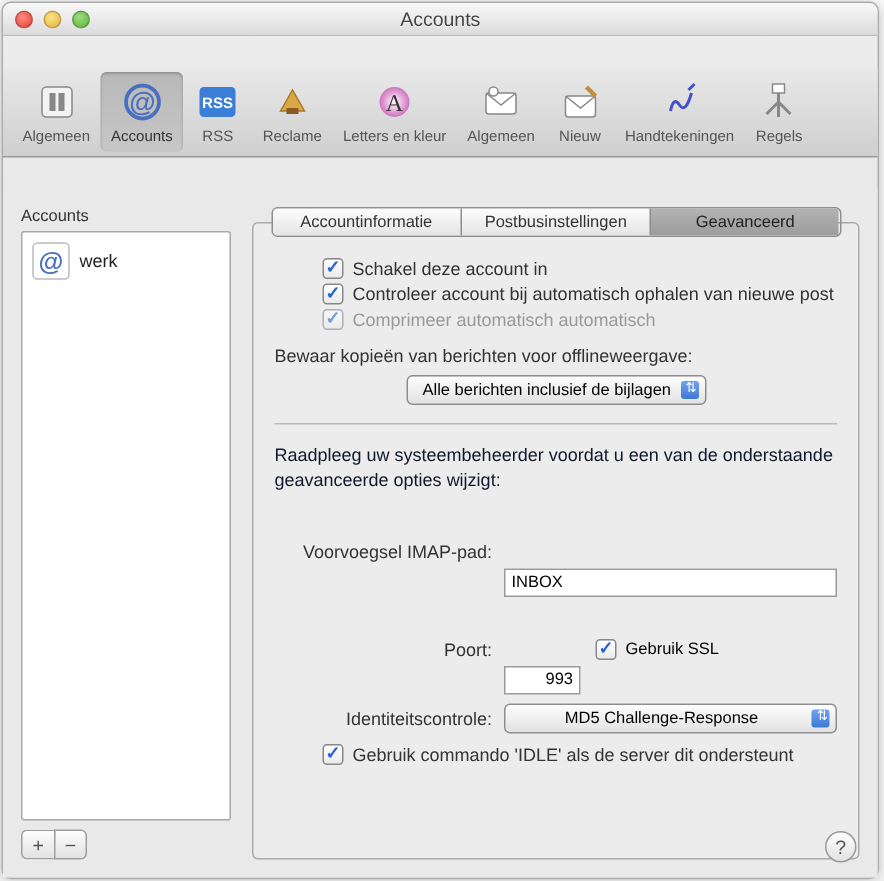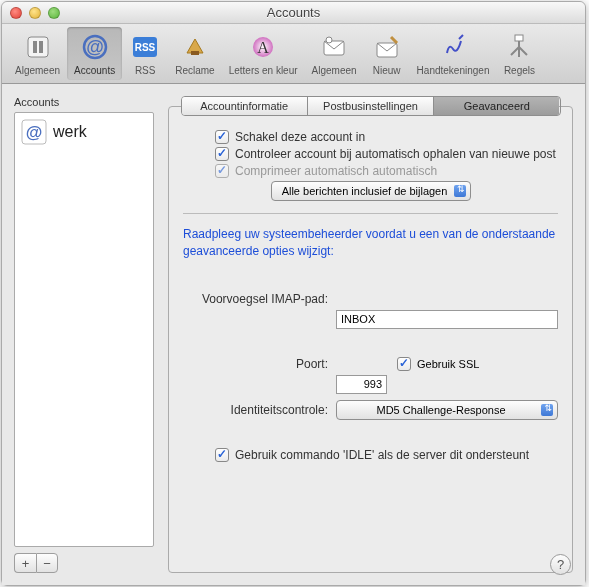--- a/index.html
+++ b/index.html
@@ -14,20 +14,21 @@
   .window {
     width: 585px;
     height: 585px;
     margin: 1px;
     background: linear-gradient(#ededed, #d8d8d8);
     border: 1px solid #aaa;
     border-radius: 6px;
     box-shadow: 0 2px 10px rgba(0,0,0,0.3);
     display: flex;
     flex-direction: column;
+    gap: 21px;
   }
   .titlebar {
     height: 22px;
     background: linear-gradient(#f8f8f8, #dcdcdc);
     border-bottom: 1px solid #bbb;
     border-radius: 6px 6px 0 0;
     display: flex;
     align-items: center;
     position: relative;
   }
@@ -92,21 +93,21 @@
     border-radius: 2px;
     overflow: auto;
   }
   .acctitem {
     display: flex; align-items: center;
     padding: 6px 6px; gap: 6px;
   }
   .acctitem .aicon {
     width: 26px; height: 26px;
   }
-  .acctitem .aname { font-size: 16px; color: #222; }
+  .acctitem .aname { font-size: 12px; color: #222; }
   .acctitem .asub { font-size: 10px; color: #888; }
   .pmtoolbar {
     display: flex;
   }
   .pmtoolbar button {
     width: 22px; height: 20px;
     background: linear-gradient(#fdfdfd, #e2e2e2);
     border: 1px solid #9e9e9e;
     font-size: 13px; color: #555;
     cursor: default;
@@ -202,21 +203,21 @@
     content: "⇅";
     position: absolute;
     right: 5px; top: 2px;
     font-size: 9px; color: #fff;
     z-index: 2;
   }
   hr.sep {
     border: none; border-top: 1px solid #bbb;
     margin: 12px 0;
   }
-  .note { font-size: 12px; color: #1d4ed8; line-height: 1.4; }
+  .note { font-size: 12px; color: #0f172a; line-height: 1.4; }
   .formrow {
     display: flex; align-items: center;
     margin: 6px 0;
   }
   .formrow label {
     width: 145px;
     text-align: right;
     margin-right: 8px;
     font-size: 12px; color: #333;
   }
@@ -385,20 +386,21 @@
         </div>
         <div class="row">
           <input type="checkbox" class="chk" checked="" style="">
           <span>Controleer account bij automatisch ophalen van nieuwe post</span>
         </div>
         <div class="row disabled">
           <input type="checkbox" class="chk" checked="" disabled="" style="">
           <span>Comprimeer automatisch automatisch</span>
         </div>
 
+        <div class="sectionlabel">Bewaar kopieën van berichten voor offlineweergave:</div>
         <div class="selectwrap">
           <div class="select">
             <span>Alle berichten inclusief de bijlagen</span>
           </div>
         </div>
 
         <hr class="sep">
 
         <div class="note">Raadpleeg uw systeembeheerder voordat u een van de onderstaande geavanceerde opties wijzigt:</div>
 
@@ -412,21 +414,21 @@
           <input type="checkbox" class="chk" checked="" style="margin-left: 10px;">
           <span>Gebruik SSL</span>
         </div>
         <div class="formrow">
           <label>Identiteitscontrole:</label>
           <div class="select" style="flex:1;justify-content:center;">
             <span>MD5 Challenge-Response</span>
           </div>
         </div>
 
-        <div class="row" style="margin-top:28px;">
+        <div class="row" style="margin-top:7px;">
           <input type="checkbox" class="chk" checked="" style="">
           <span>Gebruik commando 'IDLE' als de server dit ondersteunt</span>
         </div>
       </div>
     </div>
   </div>
 
   <div class="helpbtn">
     <span>?</span>
   </div>

